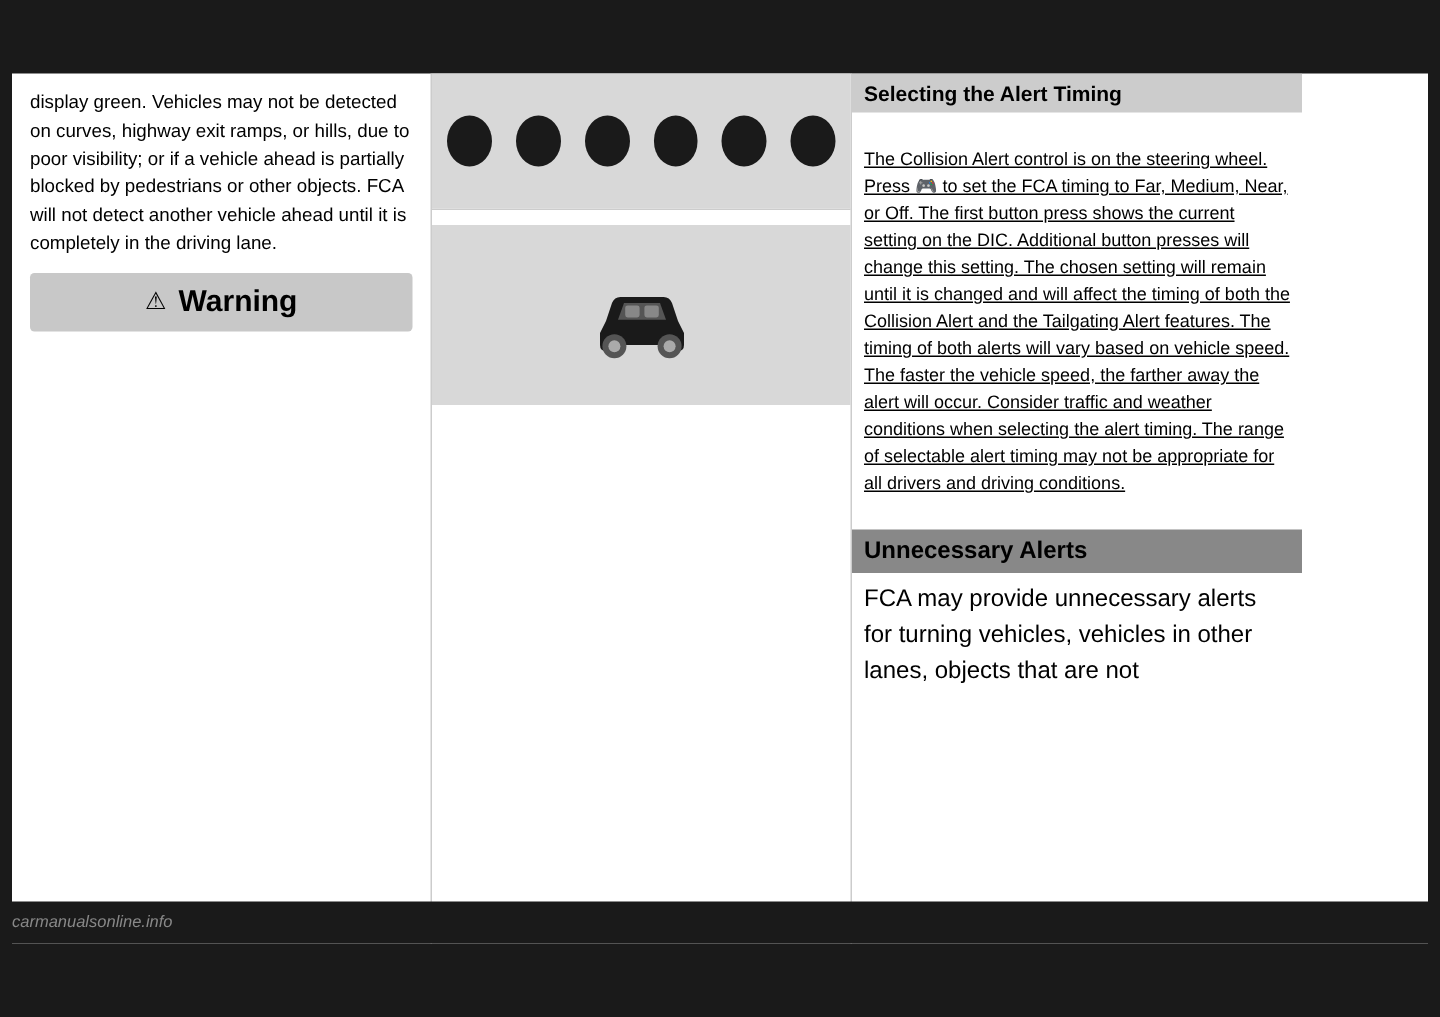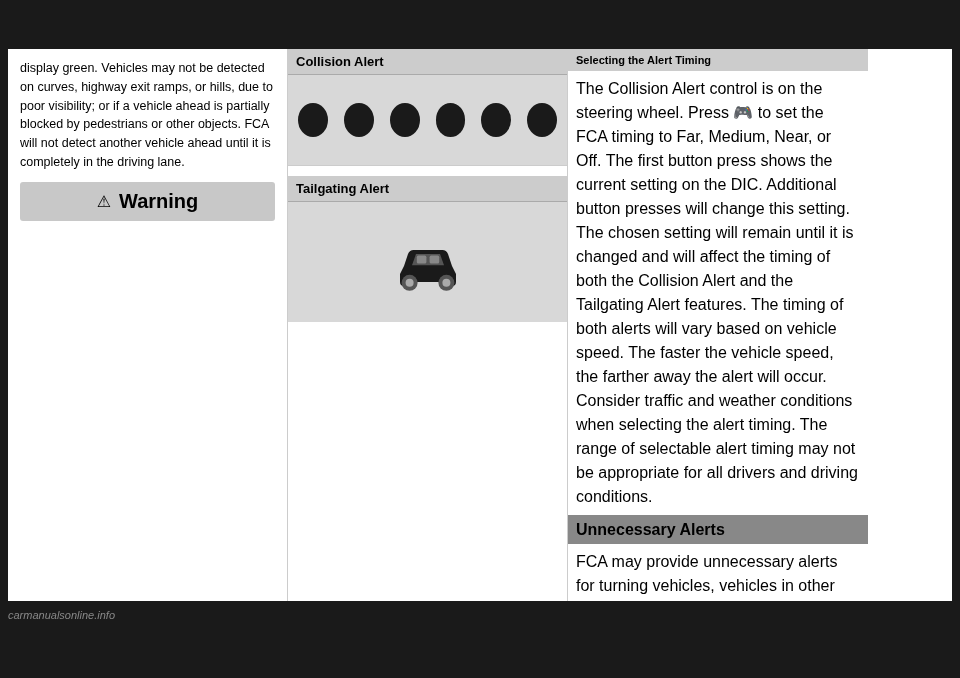--- a/index.html
+++ b/index.html
@@ -110,30 +110,31 @@
     
     .right-col {
       width: 300px;
       display: flex;
       flex-direction: column;
       overflow: hidden;
     }
     .selecting-section {
       background: #ccc;
       padding: 5px 8px;
-      font-size: 11px;
+      font-size: 14px;
       font-weight: bold;
       color: #000;
     }
     .selecting-content {
-      padding: 6px 8px;
-      font-size: 16px;
+      padding: 22px 8px;
+      font-size: 12px;
       line-height: 1.5;
       color: #000;
       border-bottom: 1px solid #888;
+      text-decoration: underline;
     }
     .unnecessary-section {
       background: #888;
       padding: 5px 8px;
       font-size: 16px;
       font-weight: bold;
       color: #000;
     }
     .unnecessary-content {
       padding: 6px 8px;
@@ -168,33 +169,31 @@
     <p class="left-text">display green. Vehicles may not be detected on curves, highway exit ramps, or hills, due to poor visibility; or if a vehicle ahead is partially blocked by pedestrians or other objects. FCA will not detect another vehicle ahead until it is completely in the driving lane.</p>
     <div class="warning-box">
       <span class="warning-icon">⚠</span>
       <span class="warning-text">Warning</span>
     </div>
   </div>
 
   <div class="middle-col">
 
     <div class="collision-alert-section">
-      <div class="section-header">Collision Alert</div>
       <div class="collision-dots-area">
         <div class="dot large"></div>
         <div class="dot large"></div>
         <div class="dot large"></div>
         <div class="dot large"></div>
         <div class="dot large"></div>
         <div class="dot large"></div>
       </div>
     </div>
 
     <div class="tailgating-alert-section">
-      <div class="section-header">Tailgating Alert</div>
       <div class="tailgating-area">
 
         <svg class="car-icon" viewBox="0 0 100 80" xmlns="http://www.w3.org/2000/svg">
           <path d="M15,55 L15,65 Q15,70 20,70 L25,70 L25,65 L75,65 L75,70 L80,70 Q85,70 85,65 L85,55 L80,45 L75,30 Q73,25 68,25 L32,25 Q27,25 25,30 L20,45 Z" fill="#1a1a1a"></path>
           <ellipse cx="27" cy="66" rx="10" ry="10" fill="#555"></ellipse>
           <ellipse cx="27" cy="66" rx="5" ry="5" fill="#aaa"></ellipse>
           <ellipse cx="73" cy="66" rx="10" ry="10" fill="#555"></ellipse>
           <ellipse cx="73" cy="66" rx="5" ry="5" fill="#aaa"></ellipse>
           <path d="M30,44 L35,30 L65,30 L70,44 Z" fill="#555"></path>
           <rect x="36" y="32" width="12" height="10" rx="2" fill="#888"></rect>

